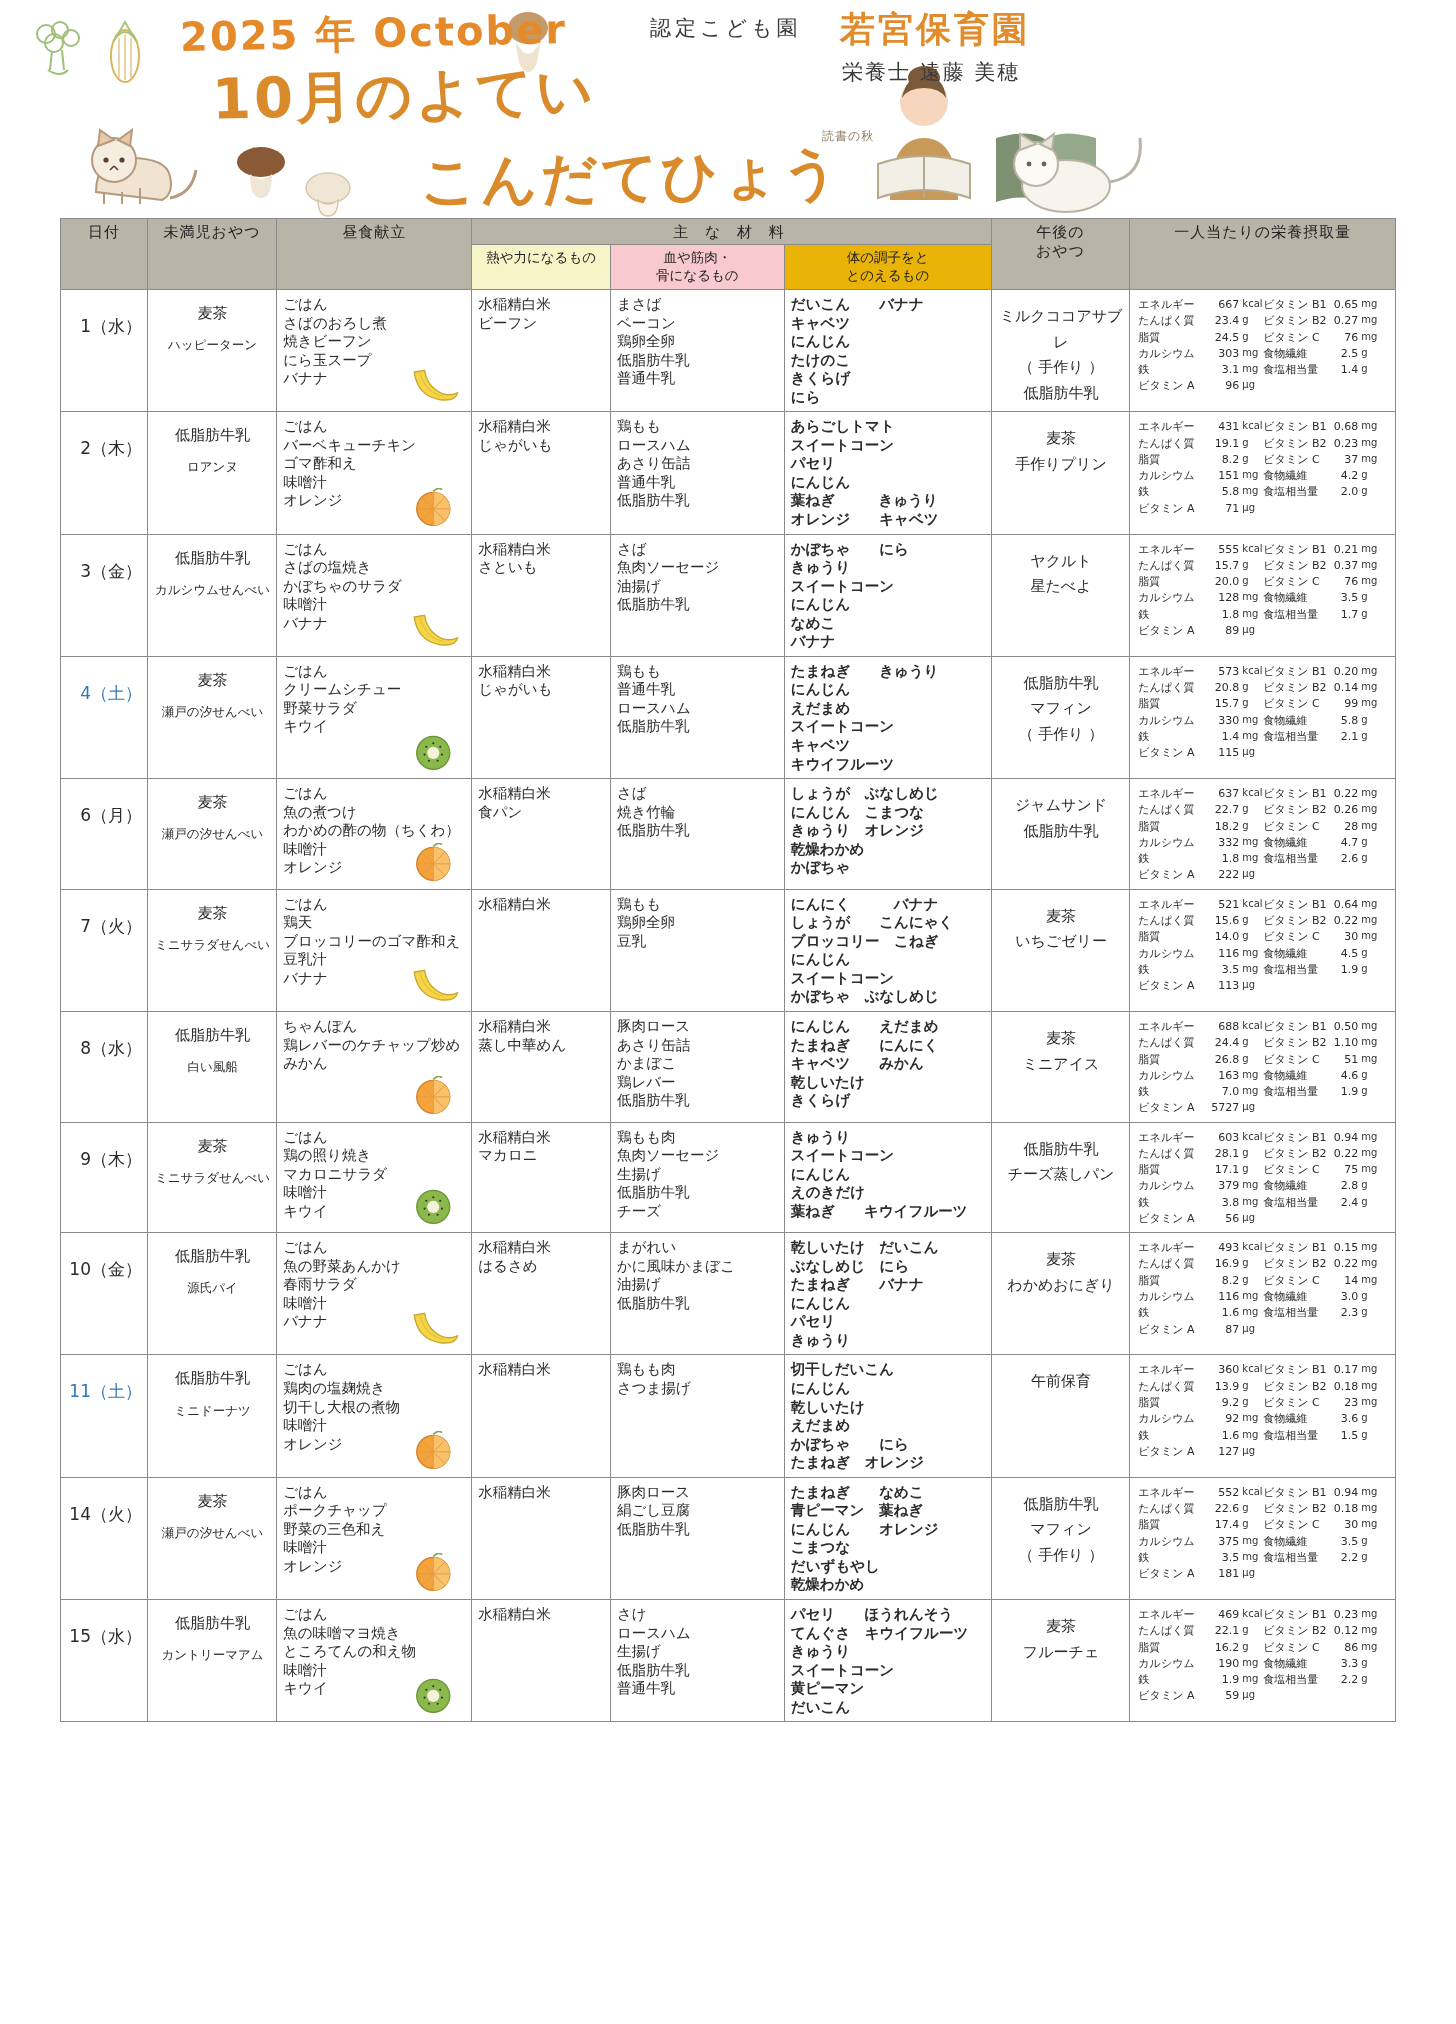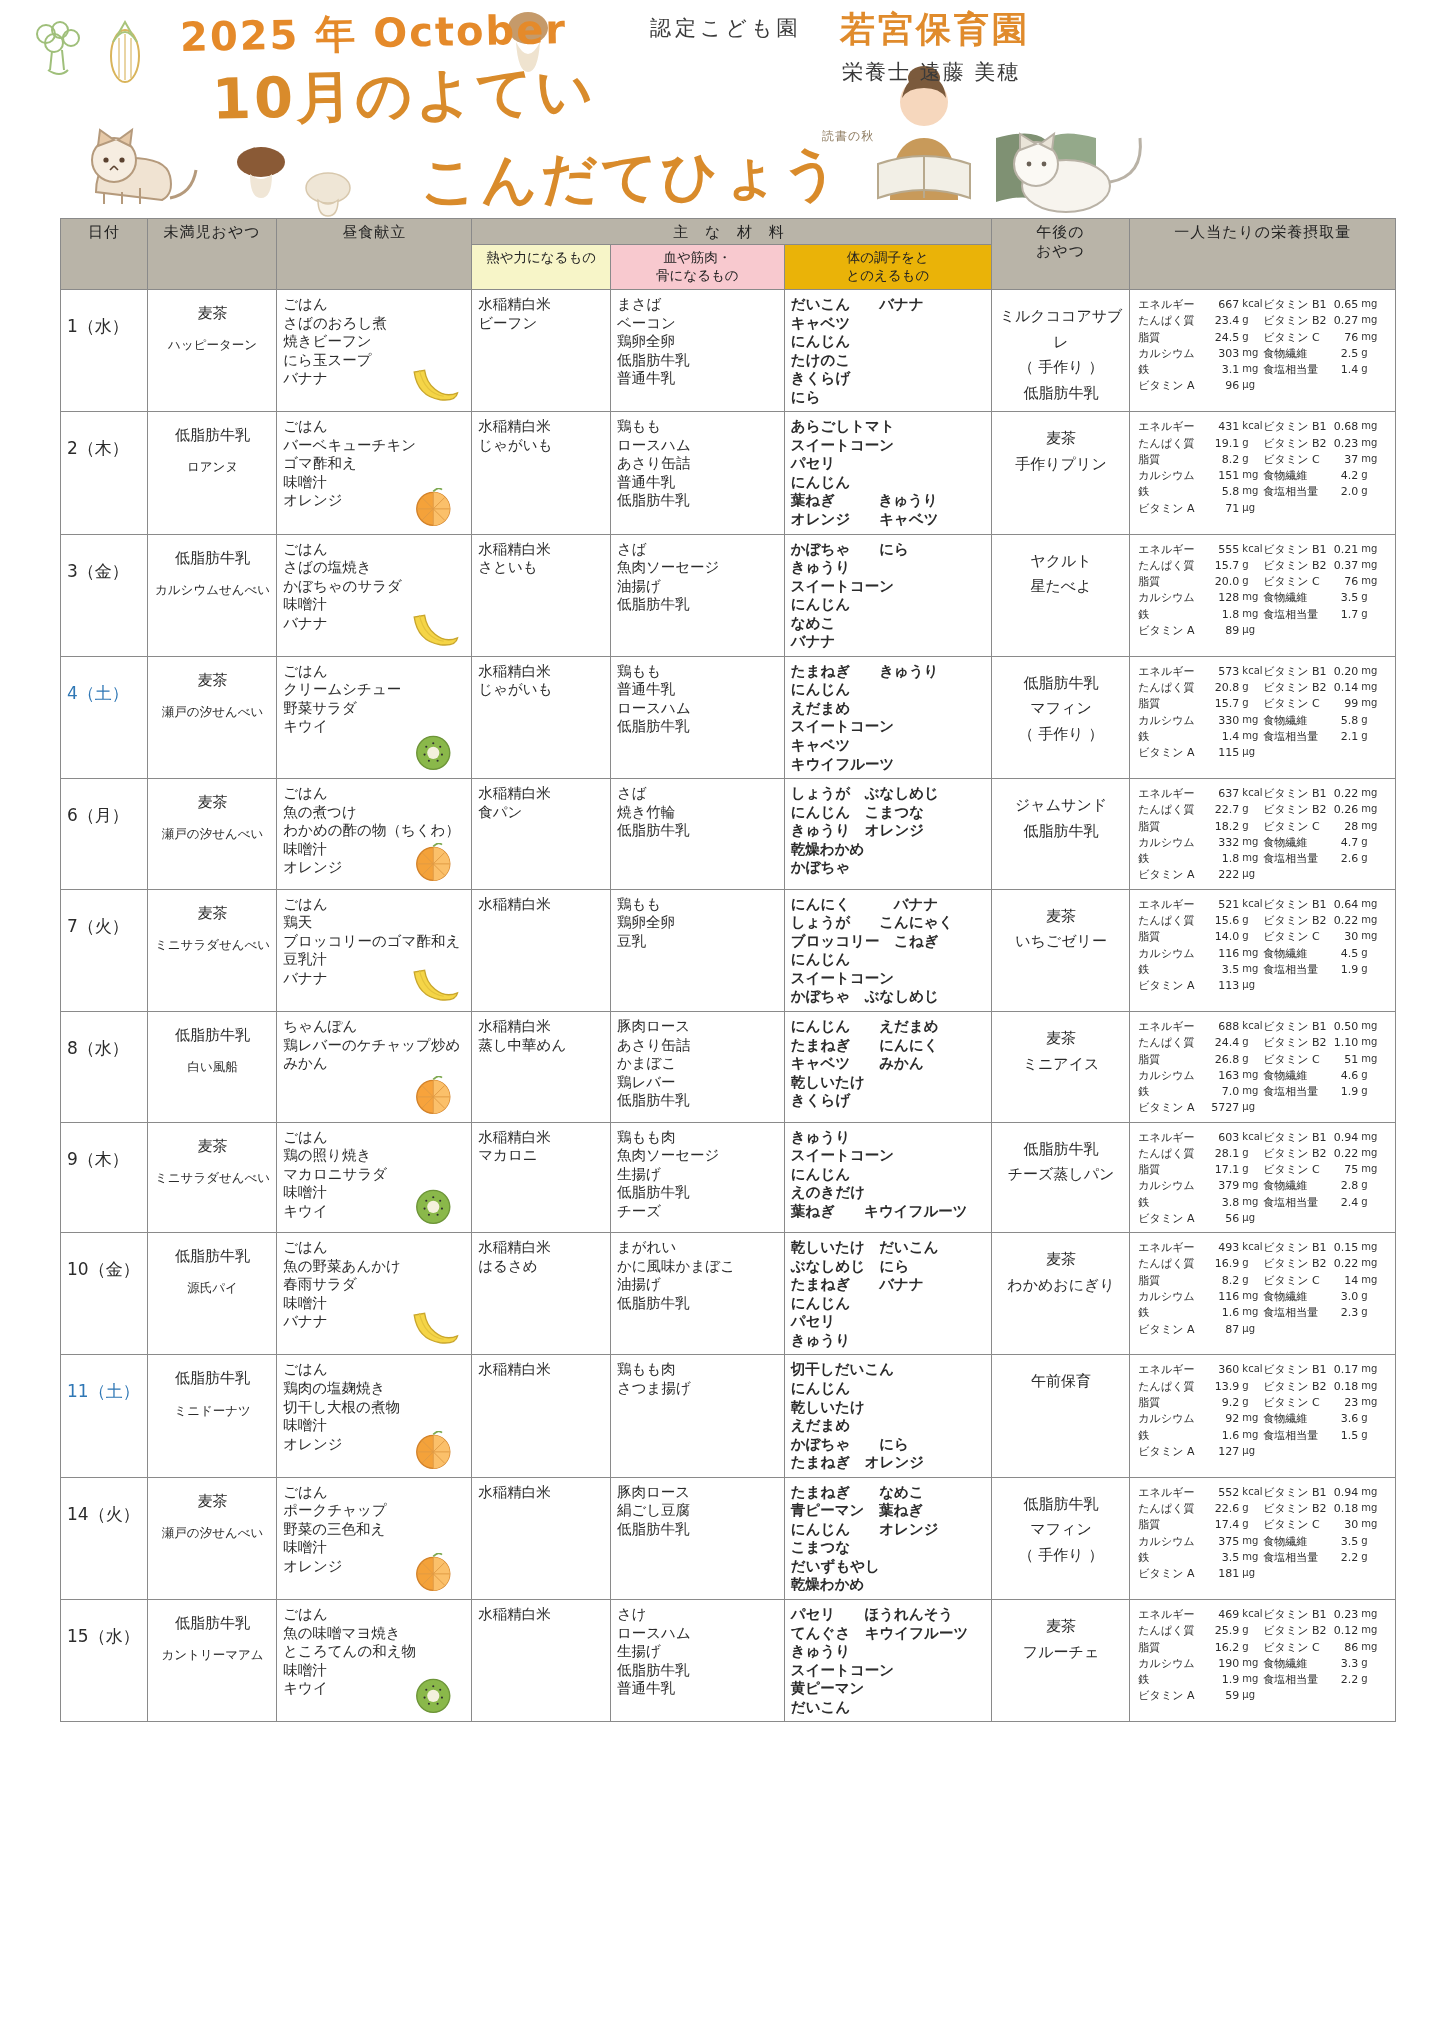--- a/index.html
+++ b/index.html
@@ -89,21 +89,21 @@
   .col-snack{width:110px;}
   .col-lunch{width:166px;}
   .col-netsu{width:118px;}
   .col-chi{width:148px;}
   .col-karada{width:176px;}
   .col-pm{width:118px;}
   .col-nutri{width:226px;}
 
   td{font-size:14.5px;line-height:1.28;padding:5px 5px 5px 6px;}
   td.date{
-    text-align:left;font-size:17px;letter-spacing:0px;
+    text-align:right;font-size:17px;letter-spacing:0px;
     padding-top:26px;
   }
   td.date.sat{color:#2f77b5;}
   td.snack{text-align:center;padding-top:14px;}
   td.snack .s1{font-size:15px;display:block;margin-bottom:14px;}
   td.snack .s2{font-size:12.5px;display:block;}
   td.lunch{position:relative;}
   td.pm{text-align:center;padding-top:14px;font-size:15px;line-height:1.7;}
   td.netsu,td.chi,td.karada{white-space:pre-line;}
   td.karada{letter-spacing:0px;font-weight:bold;}
@@ -1050,21 +1050,21 @@
 フルーチェ</td>
         <td>
           <div class="nutri">
             <span class="lbl">エネルギー</span>
             <span class="val">469</span>
             <span class="unit">kcal</span>
             <span class="lbl">ビタミン B1</span>
             <span class="val">0.23</span>
             <span class="unit">mg</span>
             <span class="lbl">たんぱく質</span>
-            <span class="val">25.9</span>
+            <span class="val">22.1</span>
             <span class="unit">g</span>
             <span class="lbl">ビタミン B2</span>
             <span class="val">0.12</span>
             <span class="unit">mg</span>
             <span class="lbl">脂質</span>
             <span class="val">16.2</span>
             <span class="unit">g</span>
             <span class="lbl">ビタミン C</span>
             <span class="val">86</span>
             <span class="unit">mg</span>

